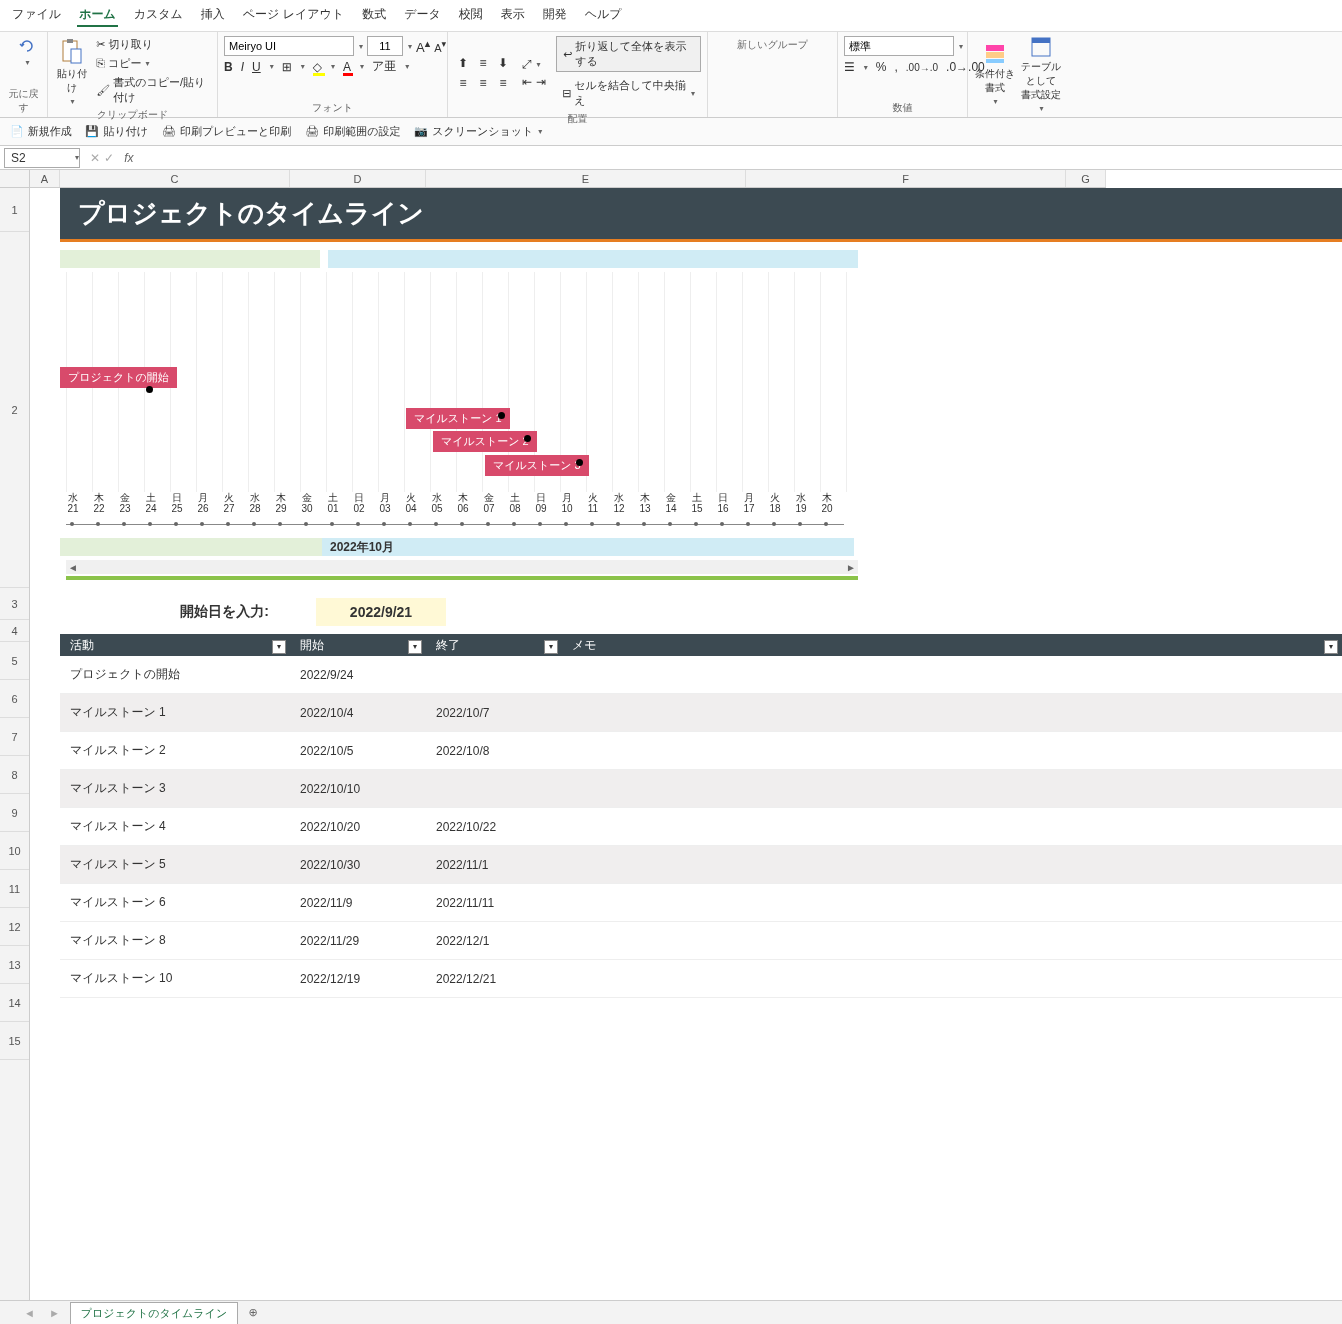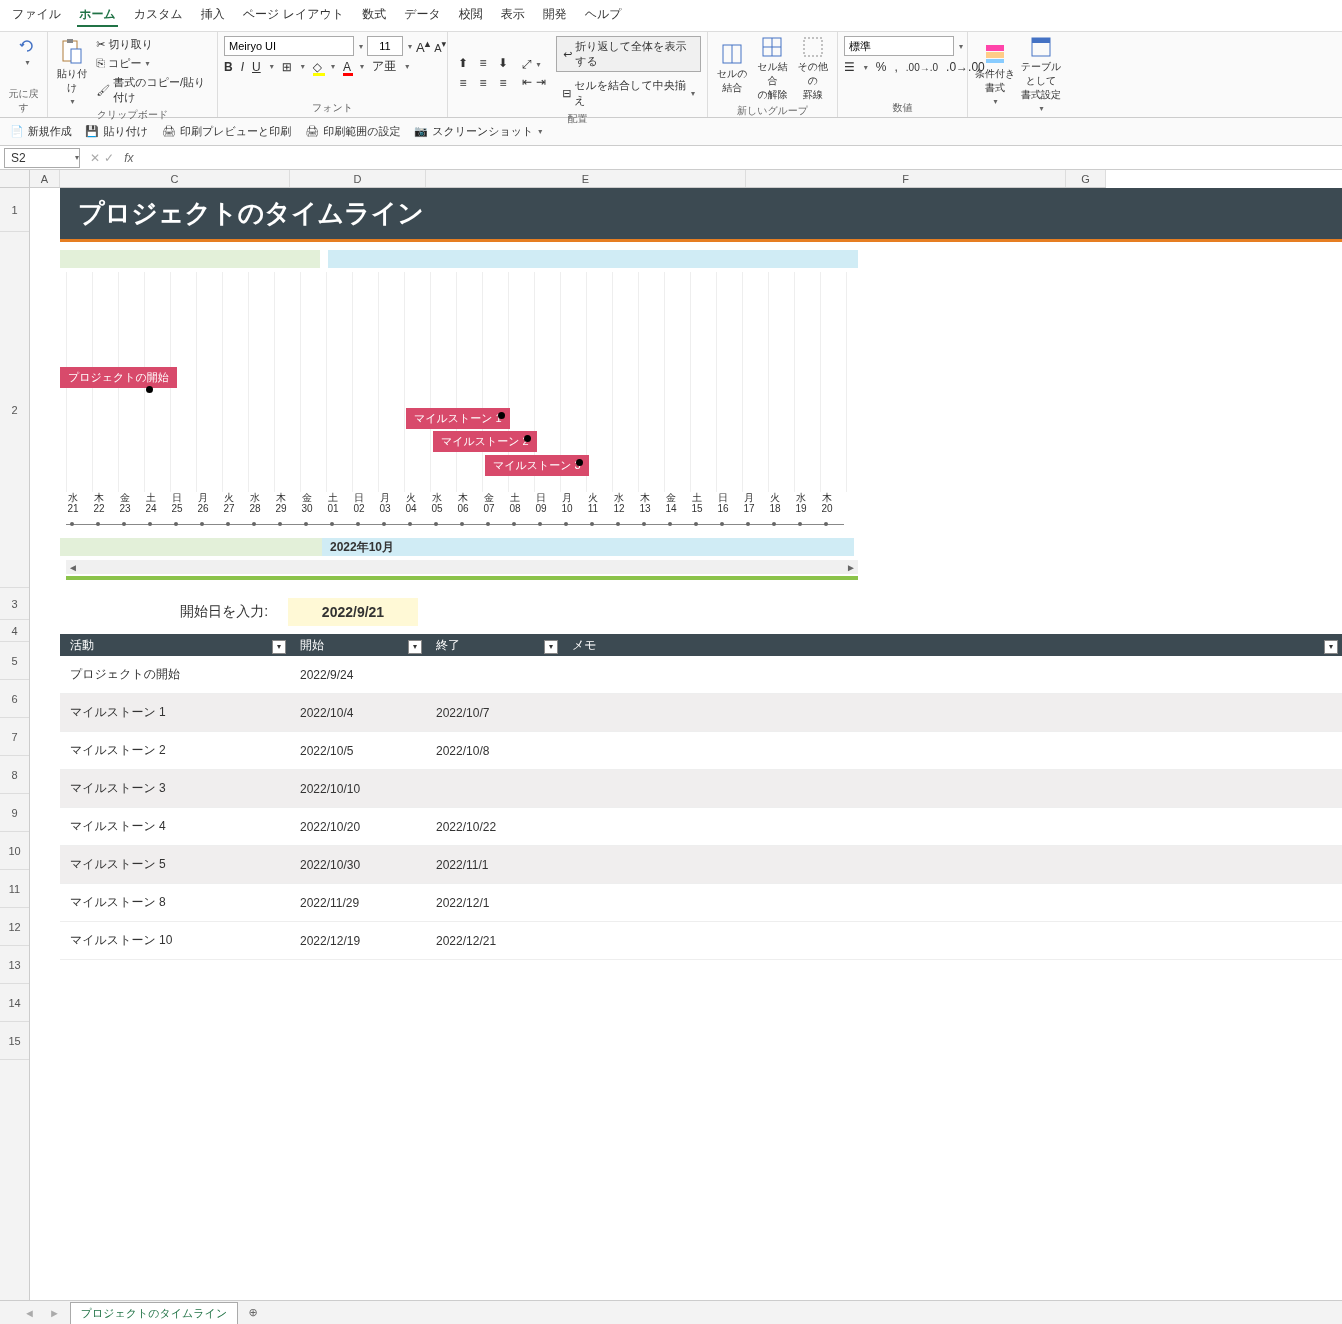--- a/index.html
+++ b/index.html
@@ -45,21 +45,21 @@
 .axis-line { position: absolute; left: 6px; top: 282px; width: 778px; height: 1px; background: #888; }
 .axis-dot { position: absolute; width: 4px; height: 4px; border-radius: 50%; background: #666; top: 280px; }
 .tl-bot-green { position: absolute; left: 0; top: 296px; width: 262px; height: 18px; background: #e3f0d9; }
 .tl-bot-blue { position: absolute; left: 262px; top: 296px; width: 532px; height: 18px; background: #d0ecf5; display:flex;align-items:center;padding-left:8px;font-size:12px;font-weight:bold;}
 .scroll-bar { position: absolute; left: 6px; top: 318px; width: 792px; height: 14px; background: #f0f0f0; display: flex; align-items: center; justify-content: space-between; font-size: 10px; color: #666; }
 .scroll-bar .arrow { width: 14px; text-align: center; cursor: pointer; }
 .green-line { position: absolute; left: 6px; top: 334px; width: 792px; height: 4px; background: #8bc34a; }
 .gridlines { position: absolute; left: 0; top: 30px; width: 800px; height: 220px; }
 .gridlines .gl { position: absolute; top: 0; bottom: 0; width: 1px; background: #eee; }
 .input-row { display: flex; align-items: center; margin-left: 150px; margin-top: 4px; height: 32px; }
-.input-label { font-weight: normal; font-size: 14px; width: 108px; }
+.input-label { font-weight: bold; font-size: 14px; width: 136px; }
 .input-val { background: #fff9d6; width: 130px; text-align: center; font-weight: bold; font-size: 14px; padding: 6px 0; }
 .table { margin-left: 30px; margin-top: 6px; }
 .thead { display: flex; background: #3c4a52; color: #fff; height: 22px; align-items: center; font-size: 12px; }
 .th { padding-left: 10px; position: relative; }
 .th .filter { position: absolute; right: 4px; top: 3px; width: 14px; height: 14px; border: 1px solid #888; background: #fff; display:flex;align-items:center;justify-content:center;font-size:8px;color:#333;}
 .tr { display: flex; height: 38px; align-items: center; border-bottom: 1px solid #eee; font-size: 12px; }
 .tr.odd { background: #f0eeee; }
 .td { padding-left: 10px; }
 .c-act { width: 230px; }
 .c-start { width: 136px; }
@@ -187,46 +187,20 @@
         <div class="merge-btn" style="border:none;background:none">
             <span>⊟</span>
             <span>セルを結合して中央揃え</span>
             <span class="dd">▾</span>
           </div>
       </div>
     </div>
     <div class="ribbon-group-label">配置</div>
   </div>
   <div class="ribbon-group" style="width:130px">
-    <div class="ribbon-row">
-      <div class="rb-btn-lg">
-          <svg width="22" height="22">
-            <rect x="2" y="2" width="18" height="18" fill="none" stroke="#4472c4"></rect>
-            <line x1="11" y1="2" x2="11" y2="20" stroke="#4472c4"></line>
-          </svg>
-          <span style="white-space:pre-line">セルの
-結合</span>
-        </div>
-      <div class="rb-btn-lg">
-          <svg width="22" height="22">
-            <rect x="2" y="2" width="18" height="18" fill="none" stroke="#4472c4"></rect>
-            <line x1="2" y1="11" x2="20" y2="11" stroke="#4472c4"></line>
-            <line x1="11" y1="2" x2="11" y2="20" stroke="#4472c4"></line>
-          </svg>
-          <span style="white-space:pre-line">セル結合
-の解除</span>
-        </div>
-      <div class="rb-btn-lg">
-          <svg width="22" height="22">
-            <rect x="2" y="2" width="18" height="18" fill="none" stroke="#888" stroke-dasharray="2"></rect>
-          </svg>
-          <span style="white-space:pre-line">その他の
-罫線</span>
-        </div>
-    </div>
     <div class="ribbon-group-label">新しいグループ</div>
   </div>
   <div class="ribbon-group" style="width:130px">
     <div class="ribbon-col" style="gap:4px">
       <div class="ribbon-row">
           <input class="style-select" value="標準" style="">
           <span class="dd">▾</span>
         </div>
       <div class="ribbon-row" style="gap:8px">
         <span>☰</span>
@@ -497,20 +471,26 @@
             <div class="td c-end">2022/10/22</div>
             <div class="td c-memo"></div>
           </div>
           <div class="tr odd">
             <div class="td c-act">マイルストーン 5</div>
             <div class="td c-start">2022/10/30</div>
             <div class="td c-end">2022/11/1</div>
             <div class="td c-memo"></div>
           </div>
           <div class="tr">
+            <div class="td c-act">マイルストーン 6</div>
+            <div class="td c-start">2022/11/9</div>
+            <div class="td c-end">2022/11/11</div>
+            <div class="td c-memo"></div>
+          </div>
+          <div class="tr">
             <div class="td c-act">マイルストーン 8</div>
             <div class="td c-start">2022/11/29</div>
             <div class="td c-end">2022/12/1</div>
             <div class="td c-memo"></div>
           </div>
           <div class="tr">
             <div class="td c-act">マイルストーン 10</div>
             <div class="td c-start">2022/12/19</div>
             <div class="td c-end">2022/12/21</div>
             <div class="td c-memo"></div>

